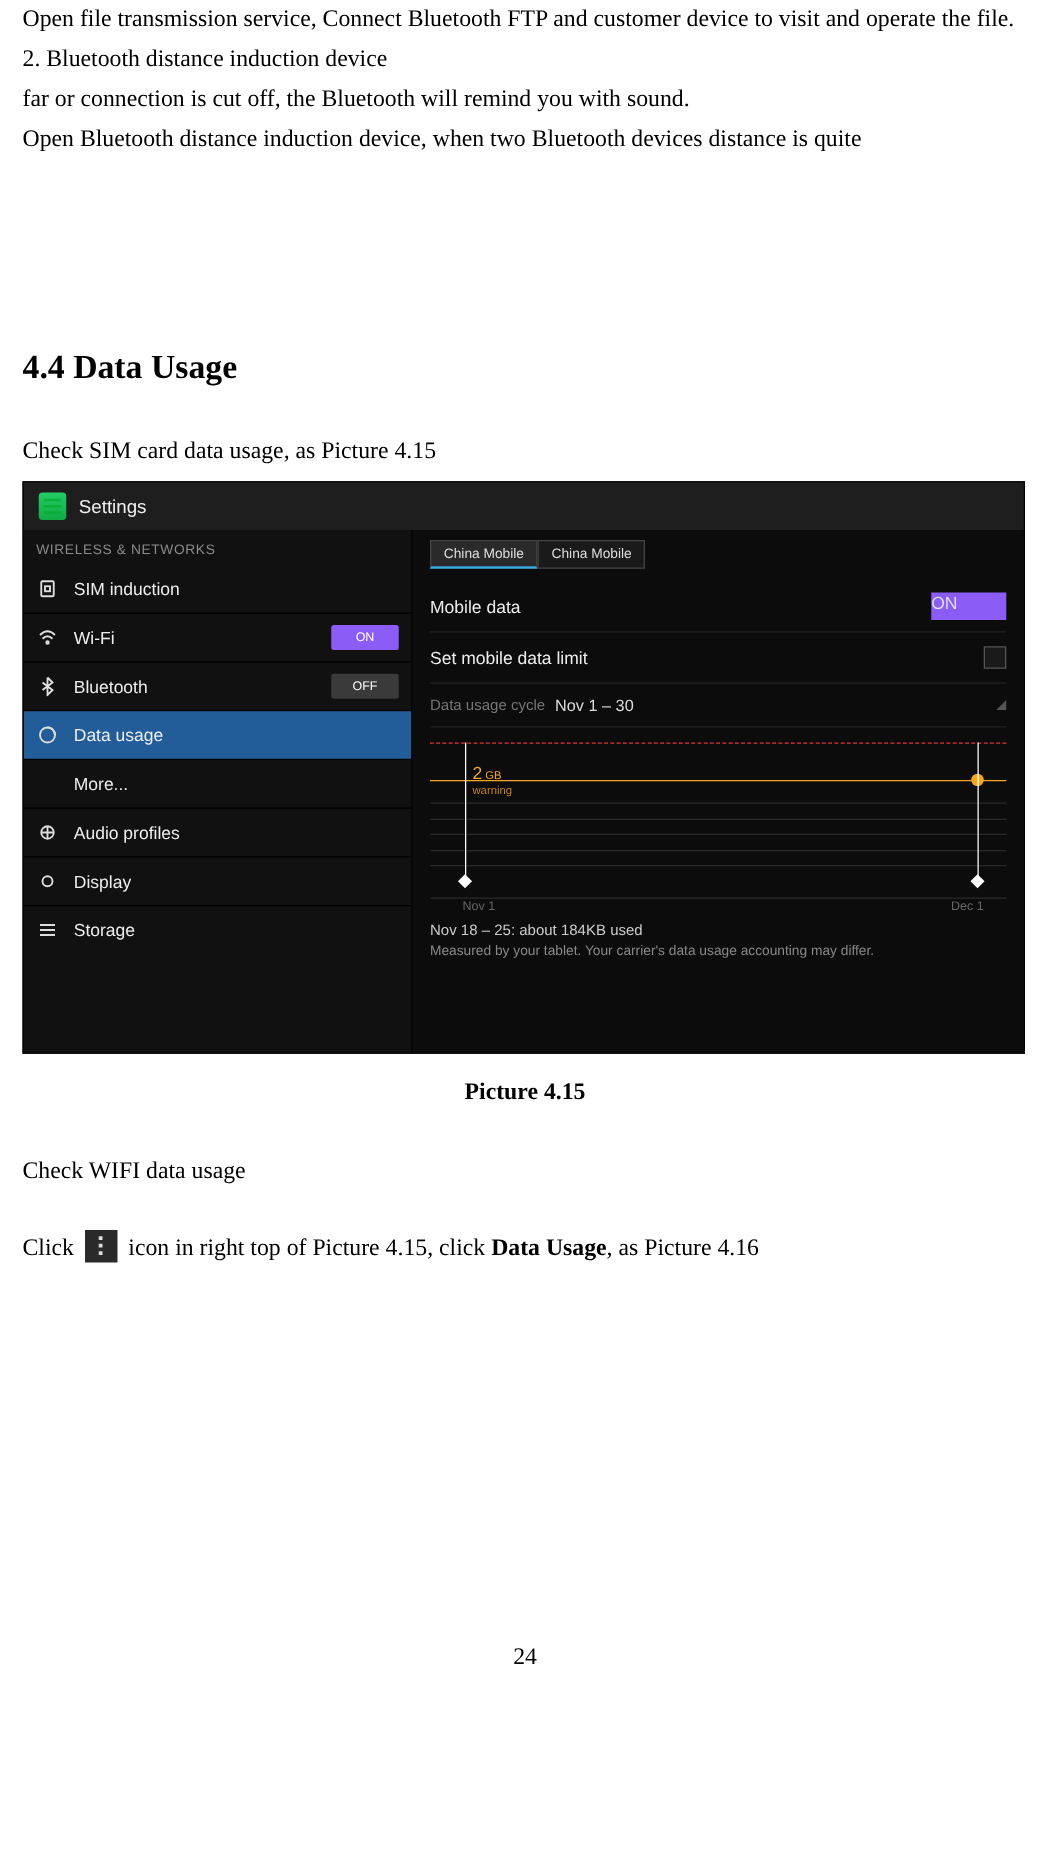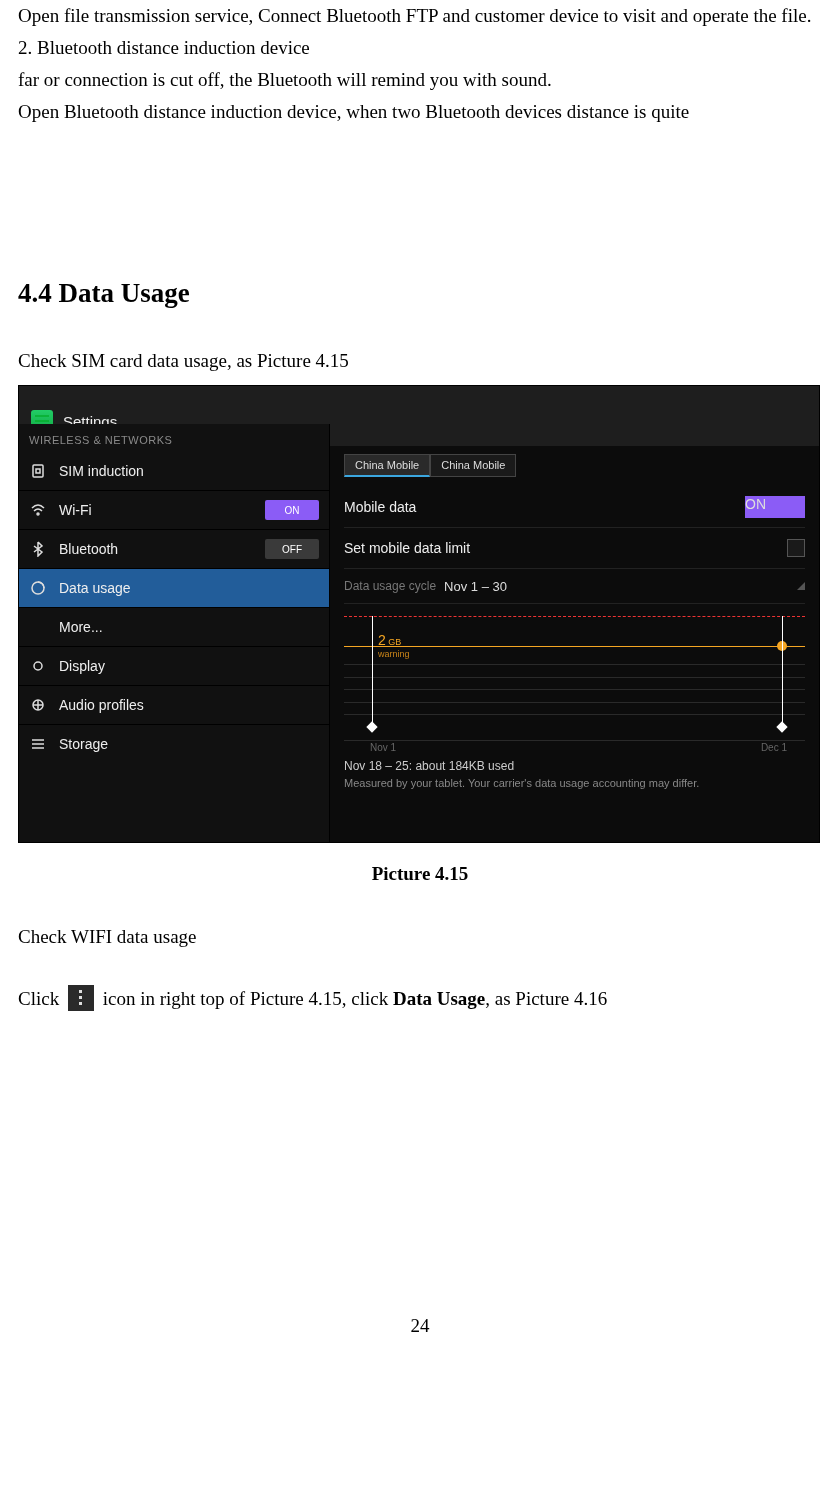--- a/index.html
+++ b/index.html
@@ -66,21 +66,21 @@
     font-size: 13px;
     position: relative;
     box-sizing: border-box;
     border: 1px solid #000;
   }
   .shot-topbar {
     height: 38px;
     background: #1e1e1e;
     display: flex;
     align-items: center;
-    padding: 16px 12px;
+    padding: 0 12px;
     gap: 10px;
     border-bottom: 1px solid #000;
   }
   .shot-topbar .settings-icon {
     width: 22px; height: 22px;
     background: linear-gradient(#2c6, #1a4);
     border-radius: 3px;
     position: relative;
   }
   .shot-topbar .settings-icon::after{
@@ -131,21 +131,20 @@
   }
   .toggle.on  { background: #8b5cf6; }
   .toggle.off { background: #3a3a3a; color:#ccc; }
 
   .main {
     flex: 1;
     padding: 8px 14px 10px 14px;
     position: relative;
     box-sizing: border-box;
     background:#0c0c0c;
-    margin-top:22px;
   }
   .tabs {
     display: flex;
     gap: 0;
     margin-bottom: 10px;
   }
   .tabs .tab {
     font-size: 11px; color:#ddd;
     padding: 4px 10px;
     border: 1px solid #444;
@@ -318,35 +317,35 @@
 
         <div class="row">
           <span class="icon"></span>
           <span class="label">More...</span>
         </div>
 
 
         <div class="row">
           <span class="icon">
             <svg class="svg-icon" viewBox="0 0 16 16">
-                <circle cx="8" cy="8" r="4" fill="#ddd" stroke="none"></circle>
-              </svg>
-          </span>
-          <span class="label">Display</span>
-        </div>
-
-        <div class="row">
-          <span class="icon">
-            <svg class="svg-icon" viewBox="0 0 16 16">
                 <circle cx="8" cy="8" r="5"></circle>
                 <line x1="8" y1="3" x2="8" y2="13"></line>
                 <line x1="3" y1="8" x2="13" y2="8"></line>
               </svg>
           </span>
           <span class="label">Audio profiles</span>
+        </div>
+
+        <div class="row">
+          <span class="icon">
+            <svg class="svg-icon" viewBox="0 0 16 16">
+                <circle cx="8" cy="8" r="4" fill="#ddd" stroke="none"></circle>
+              </svg>
+          </span>
+          <span class="label">Display</span>
         </div>
 
         <div class="row" style="border-bottom:none;">
           <span class="icon">
             <svg class="svg-icon" viewBox="0 0 16 16">
                 <line x1="2" y1="4" x2="14" y2="4"></line>
                 <line x1="2" y1="8" x2="14" y2="8"></line>
                 <line x1="2" y1="12" x2="14" y2="12"></line>
               </svg>
           </span>

